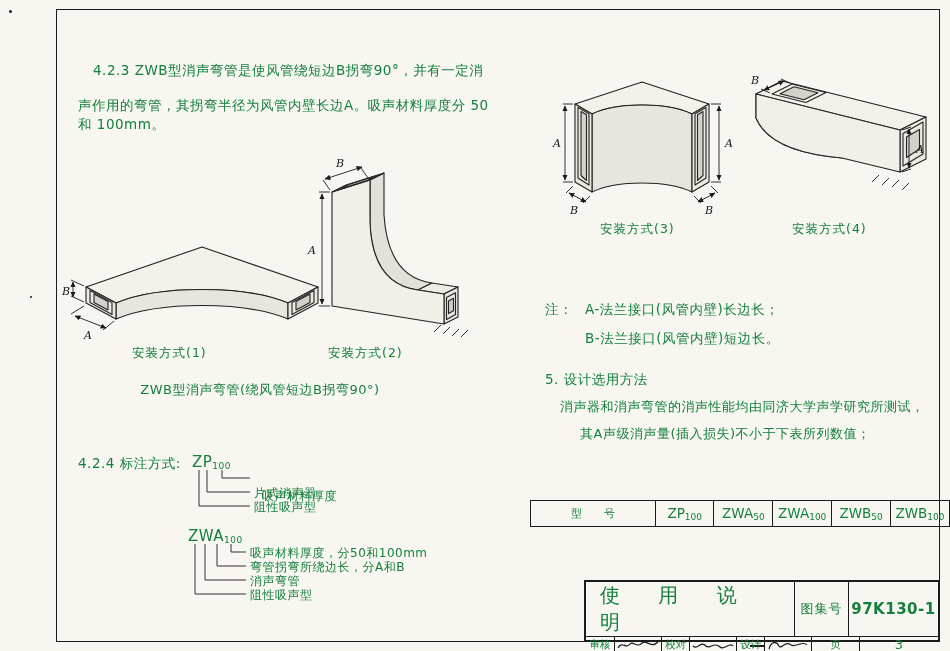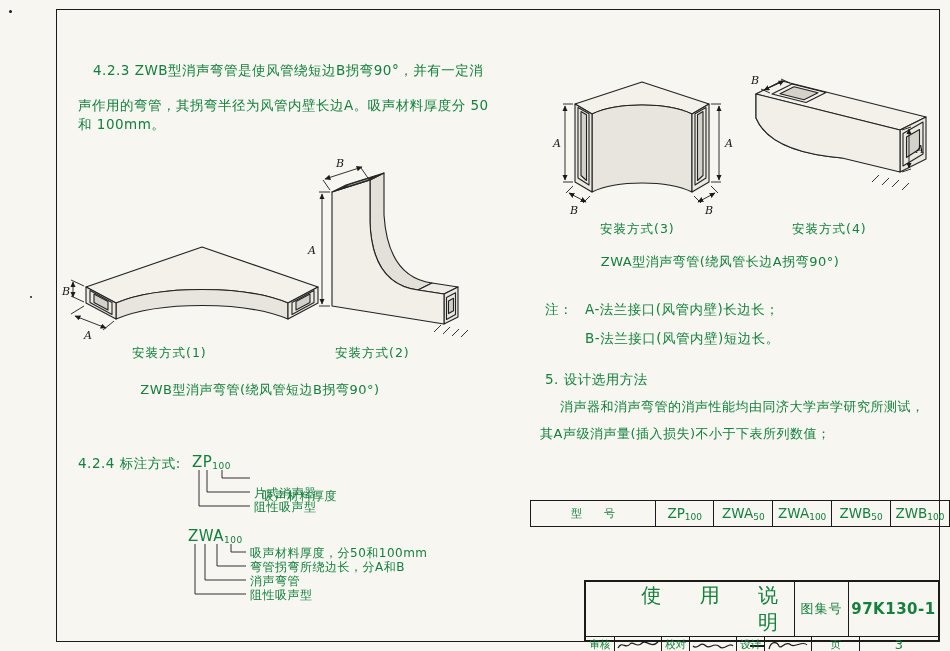--- a/index.html
+++ b/index.html
@@ -21,21 +21,21 @@
                height:25px;padding:0 4px;white-space:nowrap;}
   .acoustic td.c0{width:118px;font-size:11px;}
   .acoustic td.cm{width:50px;}
   
   .tb{position:absolute;left:584px;top:580px;width:356px;height:62px;
       border:2px solid #1b1b1b;box-sizing:border-box;display:flex;flex-direction:column;background:transparent;}
   .tb-r1{display:flex;flex:1;border-bottom:1.4px solid #1b1b1b;}
   .tb-r2{display:flex;height:20px;text-align:center;}
   .tb-r1>div,.tb-r2>div{display:flex;align-items:center;justify-content:center;box-sizing:border-box;}
   .tb-r1>div+div,.tb-r2>div+div{border-left:1.4px solid #1b1b1b;}
-  .tb-title{flex:1;font-size:20px;letter-spacing:16px;padding-left:14px;text-align:right;}
+  .tb-title{flex:1;font-size:20px;letter-spacing:16px;padding-left:14px;}
   .tb-atlas-label{width:54px;font-size:13px;letter-spacing:1px;text-align:right;}
   .tb-atlas-no{width:90px;font-size:15px;font-weight:bold;letter-spacing:.5px;}
   .tb-lab{width:32px;font-size:10.5px;}
   .tb-sig{flex:1;}
   .tb-pg{width:54px;font-size:10.5px;}
   .tb-no{width:90px;font-size:13px;}
   .dot{position:absolute;background:#1b1b1b;border-radius:50%;}
   .foldmark{position:absolute;background:#1b1b1b;}
 </style>
 </head>
@@ -99,21 +99,21 @@
       <line x1="27" y1="21" x2="64" y2="9" marker-start="url(#a2)" marker-end="url(#a2)"></line>
       <path d="M32,34 L21,34 M32,148 L21,148"></path>
       <line x1="24" y1="36" x2="24" y2="146" marker-start="url(#a2)" marker-end="url(#a2)"></line>
       <path d="M136,174 L143,167 M145,176 L152,169 M154,178 L161,171 M163,179 L170,172"></path>
     </g>
     <text class="dim" x="38" y="9">B</text>
     <text class="dim" x="10" y="96">A</text>
   </svg>
 
   <div class="abs small" style="left:132px;top:345px;">安装方式(1)</div>
-  <div class="abs small" style="left:335px;top:345px;">安装方式(2)</div>
+  <div class="abs small" style="left:328px;top:345px;">安装方式(2)</div>
   <div class="abs cap" style="left:90px;top:381px;width:340px;">ZWB型消声弯管(绕风管短边B拐弯90°)</div>
 
   <div class="abs t" style="left:78px;top:450px;">4.2.4 标注方式:</div>
 
   <div class="abs" style="left:192px;top:452px;width:260px;height:66px;">
     <span class="code">
       <span>ZP</span><span class="sub">100</span>
     </span>
     <svg class="abs" style="left:0;top:0;" width="260" height="66">
       <g stroke="#1b1b1b" stroke-width="0.9" fill="none">
@@ -200,29 +200,28 @@
       <path d="M180,76 L189,73 M180,118 L189,115"></path>
       <line x1="187" y1="75" x2="187" y2="114" marker-start="url(#a4)" marker-end="url(#a4)"></line>
       <path d="M150,128 L157,121 M160,131 L167,124 M170,133 L177,126 M180,136 L187,129"></path>
     </g>
     <text class="dim" x="29" y="30">B</text>
     <text class="dim" x="194" y="99">A</text>
   </svg>
 
   <div class="abs small" style="left:600px;top:221px;">安装方式(3)</div>
   <div class="abs small" style="left:792px;top:221px;">安装方式(4)</div>
-  <div class="abs cap" style="left:540px;top:253px;width:360px;">ZWA型消声弯管(绕风管长边A拐弯90°)</div>
 
   <div class="abs t" style="left:545px;top:296px;">注：</div>
   <div class="abs t" style="left:585px;top:296px;">A-法兰接口(风管内壁)长边长；</div>
   <div class="abs t" style="left:585px;top:325px;">B-法兰接口(风管内壁)短边长。</div>
 
   <div class="abs t" style="left:545px;top:366px;">5. 设计选用方法</div>
   <div class="abs t" style="left:560px;top:394px;font-size:13px;">消声器和消声弯管的消声性能均由同济大学声学研究所测试，</div>
-  <div class="abs t" style="left:540px;top:421px;font-size:13px;">其A声级消声量(插入损失)不小于下表所列数值；</div>
+  <div class="abs t" style="left:580px;top:421px;font-size:13px;">其A声级消声量(插入损失)不小于下表所列数值；</div>
 
   <table class="acoustic">
     <tbody>
         <tr>
       <td class="c0">型　　号</td>
       <td class="cm"><span>ZP</span><span class="sub">100</span></td>
       <td class="cm"><span>ZWA</span><span class="sub">50</span></td>
       <td class="cm"><span>ZWA</span><span class="sub">100</span></td>
       <td class="cm"><span>ZWB</span><span class="sub">50</span></td>
       <td class="cm"><span>ZWB</span><span class="sub">100</span></td>

